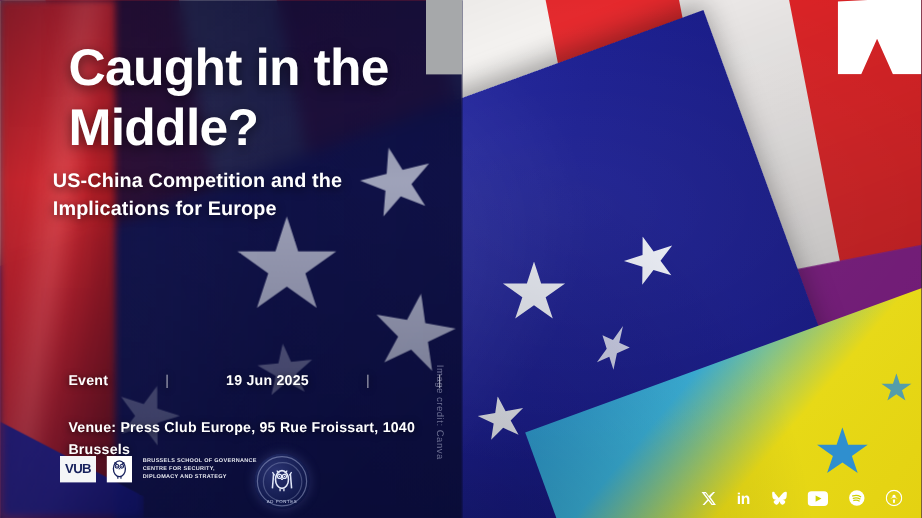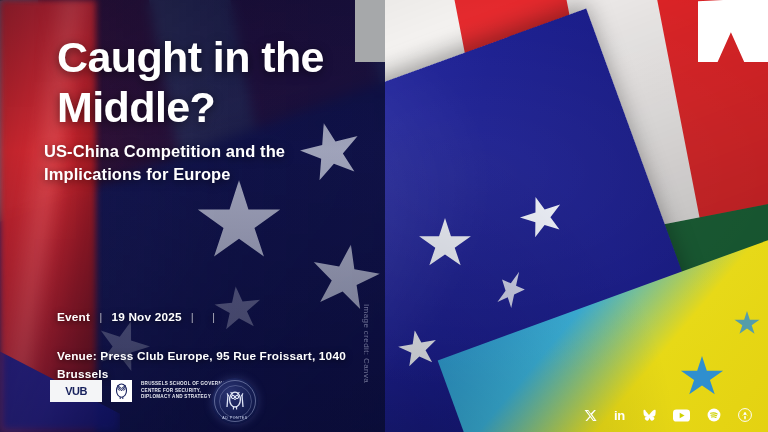--- a/index.html
+++ b/index.html
@@ -3,21 +3,21 @@
 <meta charset="utf-8">
 <style>
   * { margin:0; padding:0; box-sizing:border-box; }
   html,body { width:768px; height:432px; overflow:hidden; background:#000; }
   body { font-family:"Liberation Sans", sans-serif; }
 
   #poster {
     position:relative;
     width:768px; height:432px;
     overflow:hidden;
-    background:#14532d;
+    background:#701a75;
     text-decoration:underline;
   }
 
   
   .photo { position:absolute; inset:0; overflow:hidden; }
 
   
   .stripes {
     position:absolute; left:-10%; top:-18%; width:130%; height:80%;
     transform:rotate(-11deg);
@@ -143,37 +143,37 @@
     letter-spacing:.1px;
     text-shadow:0 2px 8px rgba(0,0,0,.6);
   }
 
   .meta {
     position:absolute; left:57px; top:308px; width:320px;
     color:#ffffff; font-size:11.8px; font-weight:700;
     line-height:18.5px; letter-spacing:.2px;
     text-shadow:0 1px 6px rgba(0,0,0,.7);
   }
-  .meta-row { display:flex; align-items:center; gap:0; white-space:nowrap; }
+  .meta-row { display:flex; align-items:center; gap:0; white-space:nowrap;justify-content:space-between; }
   .sep { display:inline-block; color:rgba(255,255,255,.6); padding:0 9px; font-weight:400; }
   .venue { margin-top:20px; }
 
   
   .credit {
     position:absolute; left:371px; top:304px;
     transform-origin:left top;
     transform:rotate(90deg);
     color:rgba(185,190,215,.55);
     font-size:8px; letter-spacing:.4px; white-space:nowrap;
   }
 
   
   .logos { position:absolute; left:50px; top:380px; display:flex; align-items:center; gap:9px; }
   .vub {
-    width:52px; height:22px; background:#f4f5f7;
+    width:30px; height:22px; background:#f4f5f7;
     display:flex; align-items:center; justify-content:center;
     color:#16205c; font-size:11px; font-weight:700; letter-spacing:-.5px;
   }
   .owl-box {
     width:21px; height:22px; background:#ffffff;
     display:flex; align-items:center; justify-content:center;
   }
   .bsog-text {
     color:#e9ebf2; font-size:4.6px; line-height:6.6px;
     font-weight:700; letter-spacing:.25px; white-space:nowrap;
@@ -254,21 +254,21 @@
 
   <div class="chevron"></div>
 
   <h1 class="title">Caught in the Middle?</h1>
   <h2 class="subtitle">US-China Competition and the Implications for Europe</h2>
 
   <div class="meta">
     <div class="meta-row">
       <span>Event</span>
       <span class="sep">|</span>
-      <span>19 Nov 2025</span>
+      <span>19 Jun 2025</span>
       <span class="sep">|</span>
       <span class="sep">|</span>
     </div>
     <div class="venue">Venue: Press Club Europe, 95 Rue Froissart, 1040 Brussels</div>
   </div>
 
   <div class="credit">Image credit: Canva</div>
 
   <div class="logos">
     <div class="vub">

